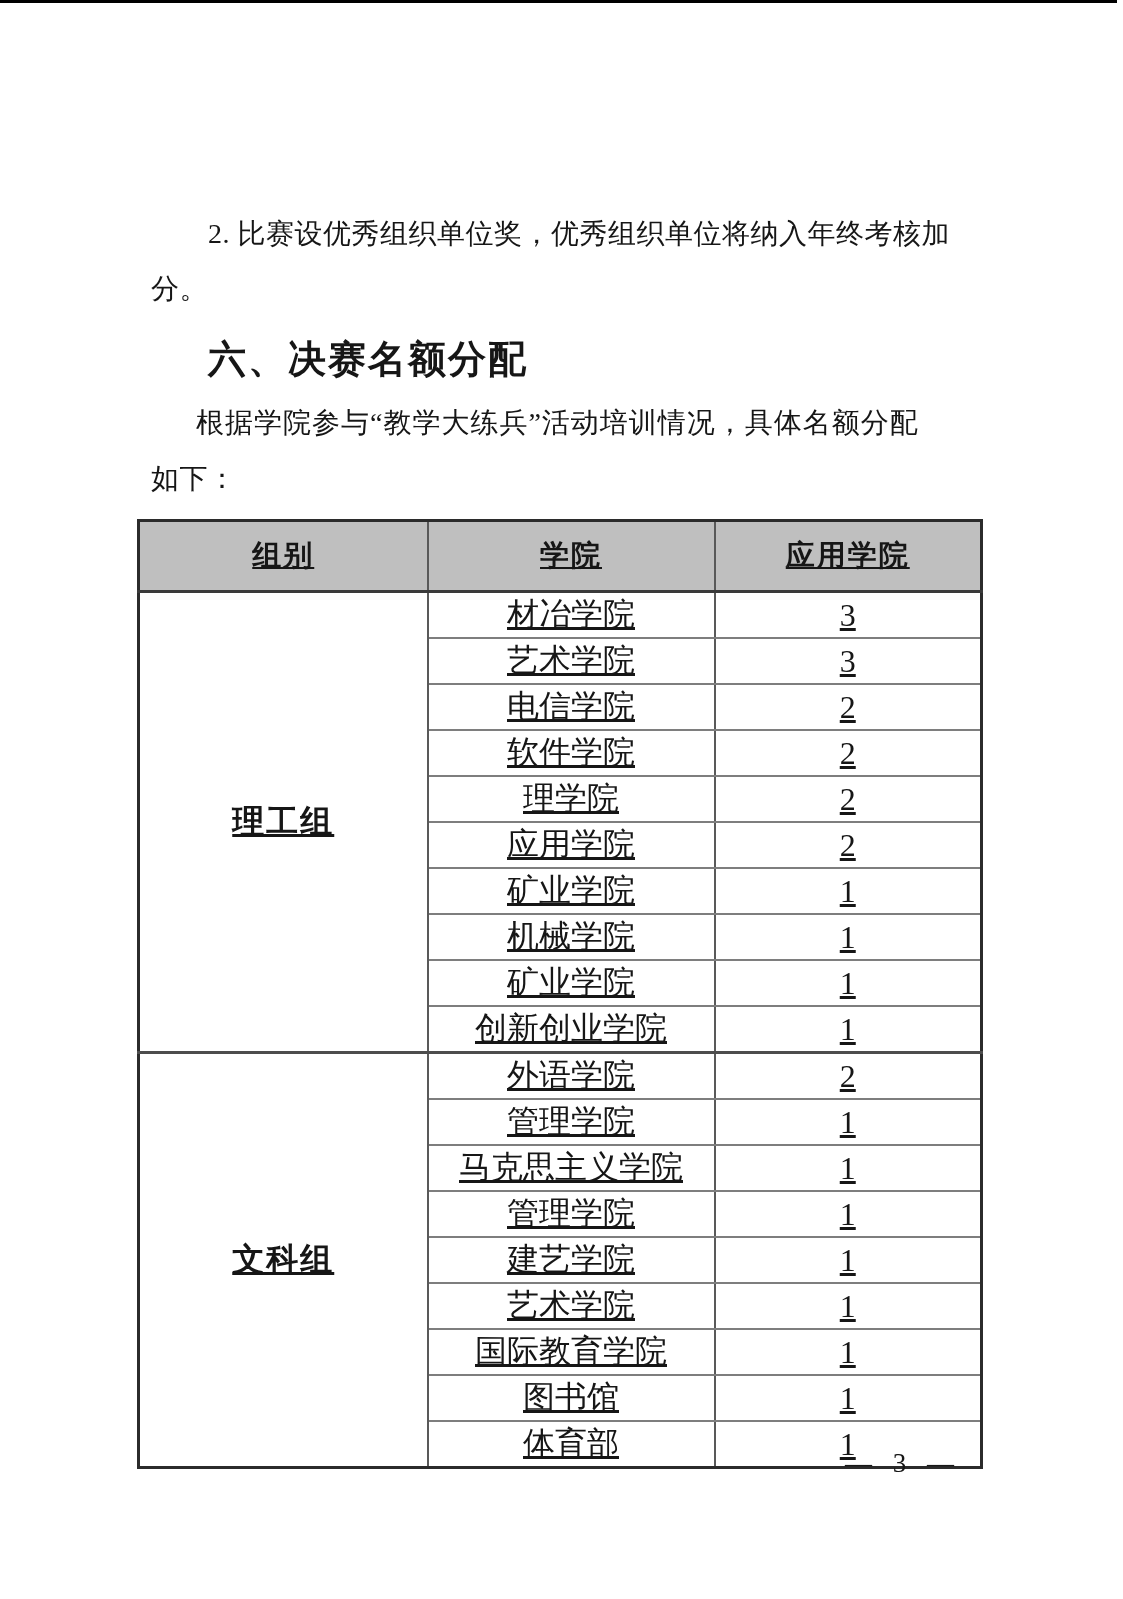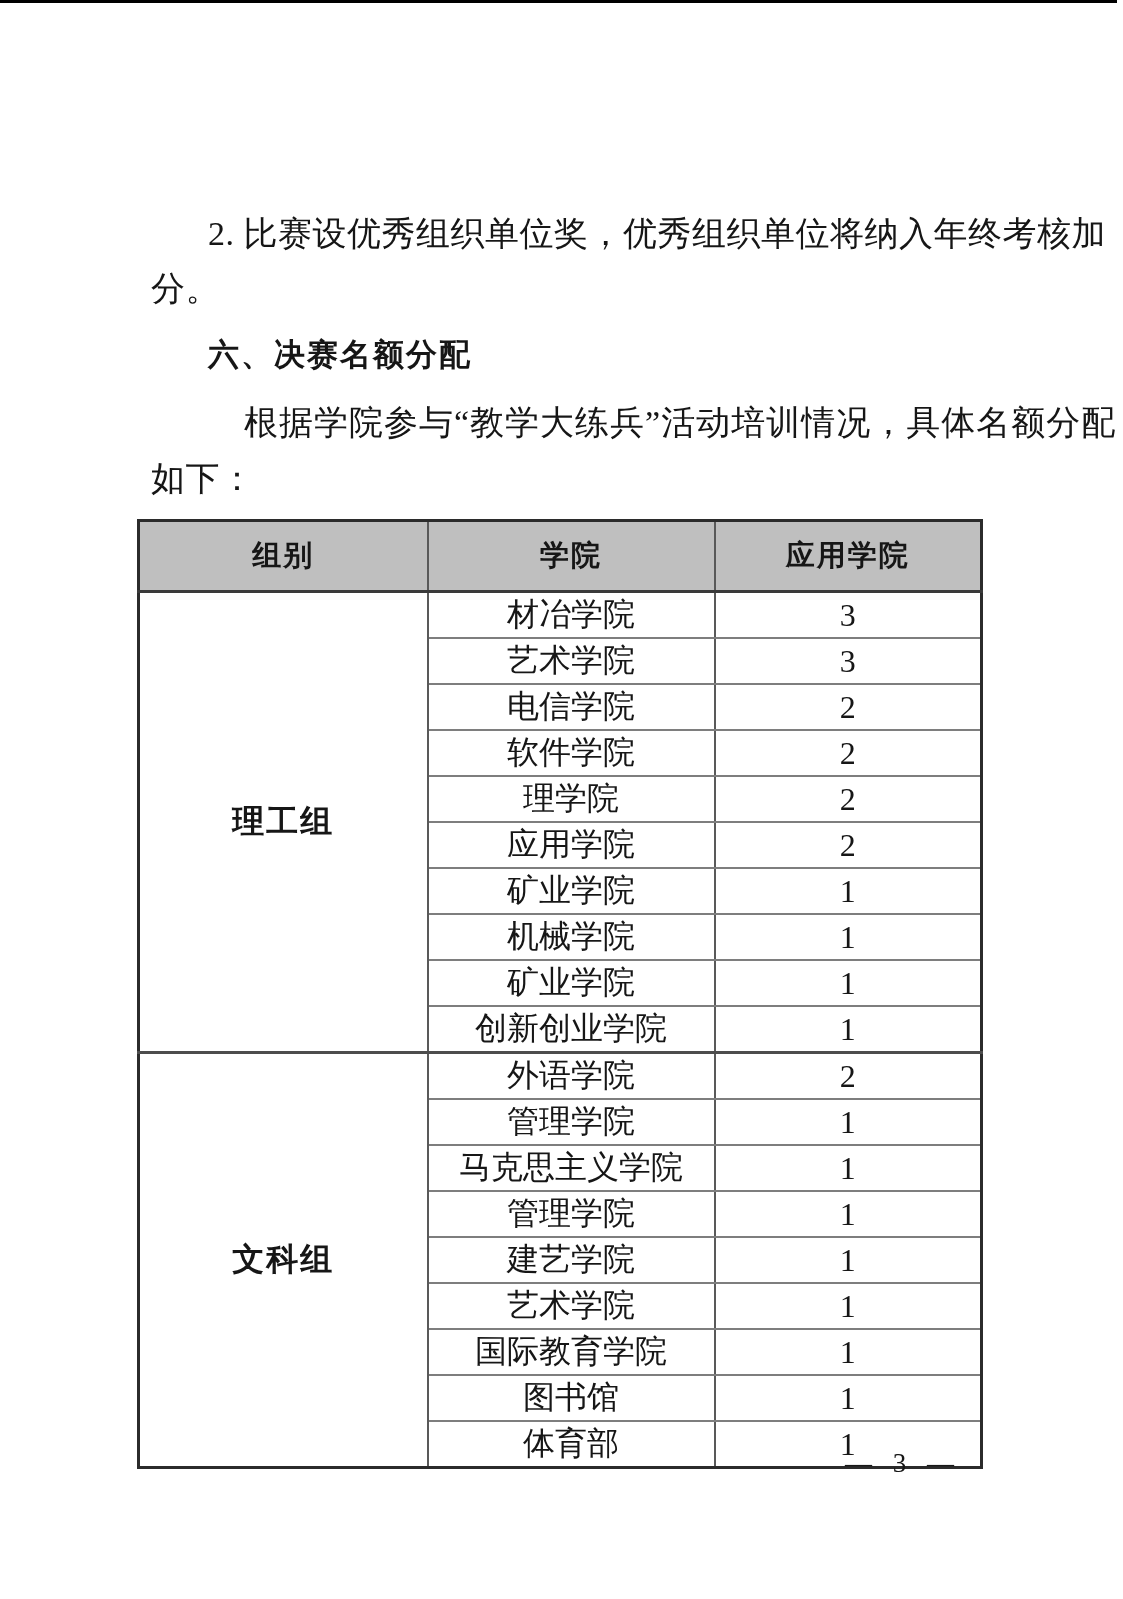--- a/index.html
+++ b/index.html
@@ -17,56 +17,57 @@
   }
   .scan-line-top {
     position: absolute;
     left: 0; top: 0;
     width: 1117px; height: 3px;
     background: #000000;
   }
   .para {
     position: absolute;
     margin: 0;
-    font-size: 34px;
+    font-size: 28px;
     line-height: 38px;
     white-space: nowrap;
     letter-spacing: 0.5px;
   }
   .para-award-l1 { left: 208px; top: 215px; }
   .para-award-l2 { left: 151px; top: 270px; }
   .section-heading {
     position: absolute;
     margin: 0;
     left: 208px; top: 334px;
     font-family: "Liberation Sans", "DejaVu Sans", sans-serif;
-    font-size: 31px;
+    font-size: 38px;
     font-weight: 700;
     letter-spacing: 2px;
     white-space: nowrap;
   }
-  .para-alloc-l1 { left: 196px; top: 404px; letter-spacing: 1px; margin-left: 48px; }
+  .para-alloc-l1 { left: 196px; top: 404px; letter-spacing: 1px; }
   .para-alloc-l2 { left: 151px; top: 460px; }
 
   .quota-table {
     position: absolute;
     left: 137px; top: 519px;
     width: 843px;
     border-collapse: collapse;
     table-layout: fixed;
     border: 3px solid #2b2b2b;
   }
   .quota-table th, .quota-table td {
     border: 2px solid #595959;
     border-top-color: #7e7e7e;
     border-bottom-color: #7e7e7e;
     text-align: center;
     vertical-align: middle;
     padding: 0;
     overflow: hidden;
+    text-decoration: underline;
   }
   .quota-table th {
     height: 68px;
     background: #bfbfbf;
     font-size: 29px;
     font-weight: 700;
     letter-spacing: 2px;
     border-bottom: 3px solid #3a3a3a;
   }
   .quota-table td {

